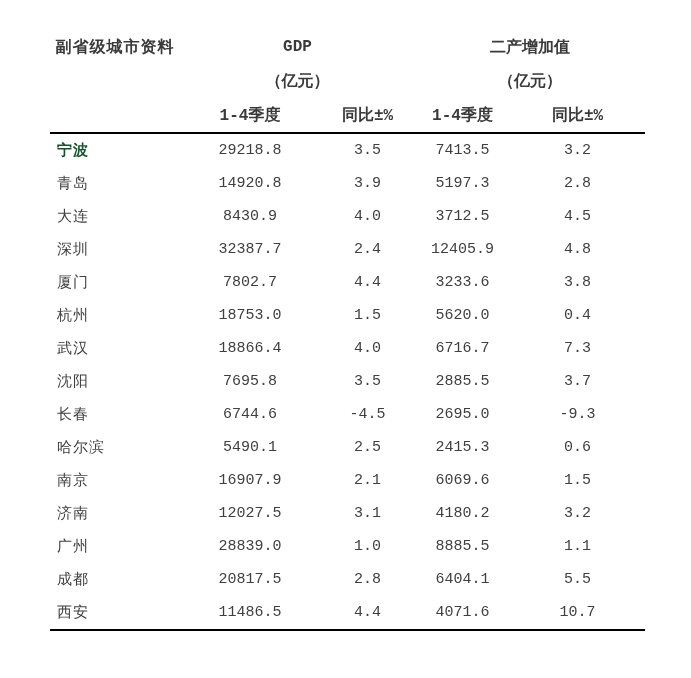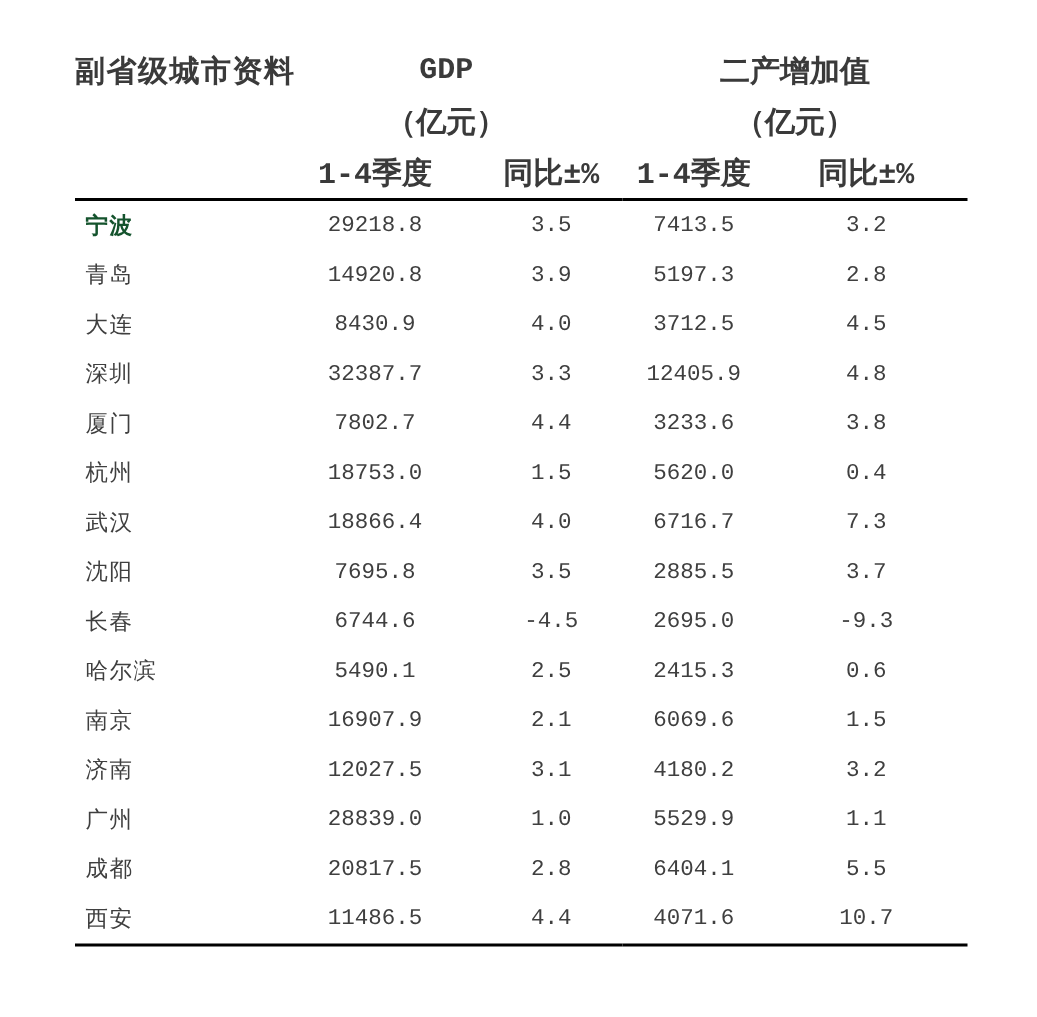--- a/index.html
+++ b/index.html
@@ -31,21 +31,21 @@
   thead {
     border-bottom: 2px solid #000000;
   }
   tbody {
     border-bottom: 2px solid #000000;
   }
   thead td {
     height: 34px;
     text-align: center;
     vertical-align: middle;
-    font-size: 20px;
+    font-size: 16px;
     font-weight: bold;
     color: #3a3a3a;
     padding: 0;
     white-space: nowrap;
   }
   tbody td {
     height: 33px;
     text-align: center;
     vertical-align: middle;
     font-size: 15px;
@@ -116,21 +116,21 @@
         <tr>
           <td class="city">大连</td>
           <td>8430.9</td>
           <td>4.0</td>
           <td>3712.5</td>
           <td>4.5</td>
         </tr>
         <tr>
           <td class="city">深圳</td>
           <td>32387.7</td>
-          <td>3.3</td>
+          <td>2.4</td>
           <td>12405.9</td>
           <td>4.8</td>
         </tr>
         <tr>
           <td class="city">厦门</td>
           <td>7802.7</td>
           <td>4.4</td>
           <td>3233.6</td>
           <td>3.8</td>
         </tr>
@@ -180,21 +180,21 @@
           <td class="city">济南</td>
           <td>12027.5</td>
           <td>3.1</td>
           <td>4180.2</td>
           <td>3.2</td>
         </tr>
         <tr>
           <td class="city">广州</td>
           <td>28839.0</td>
           <td>1.0</td>
-          <td>5529.9</td>
+          <td>8885.5</td>
           <td>1.1</td>
         </tr>
         <tr>
           <td class="city">成都</td>
           <td>20817.5</td>
           <td>2.8</td>
           <td>6404.1</td>
           <td>5.5</td>
         </tr>
         <tr>

